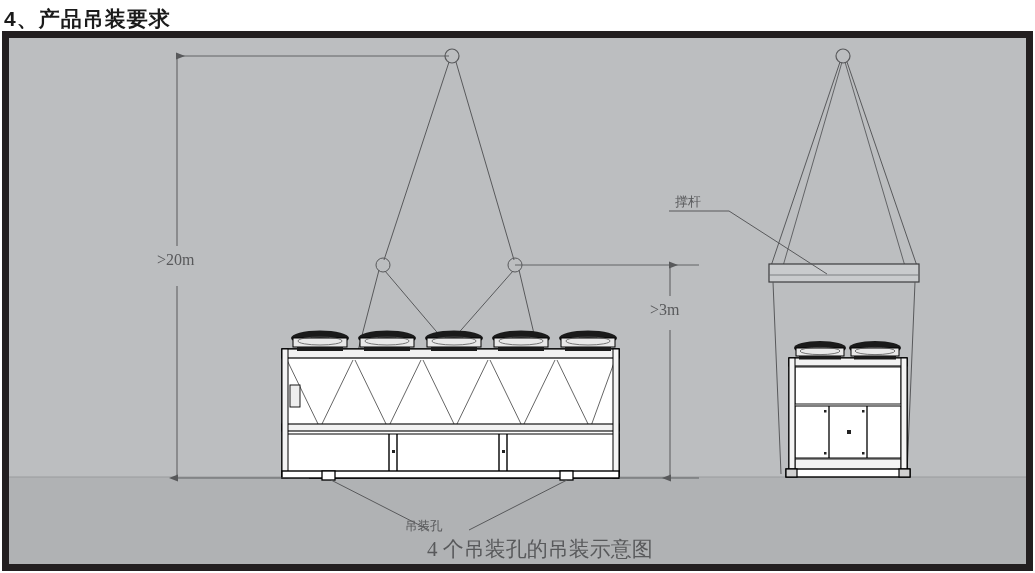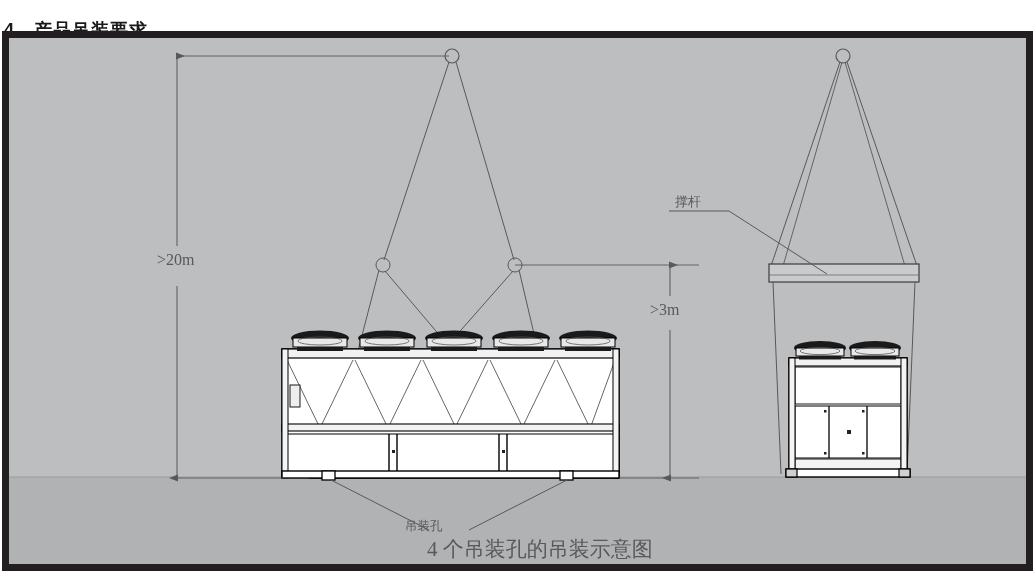--- a/index.html
+++ b/index.html
@@ -6,22 +6,22 @@
   html,body{margin:0;padding:0;background:#ffffff;}
   body{
     width:1035px;height:573px;
     font-family:"Liberation Sans","DejaVu Sans",sans-serif;
     overflow:hidden;
     position:relative;
   }
   #page{position:relative;width:1035px;height:573px;background:#ffffff;}
 
   .section-title{
-    position:absolute;left:4px;top:16px;
-    font-size:18px;font-weight:bold;color:#1a1a1a;
+    position:absolute;left:4px;top:5px;
+    font-size:21px;font-weight:bold;color:#1a1a1a;
     letter-spacing:1px;
     line-height:28px;
     white-space:nowrap;
   }
 
   .figure-frame{
     position:absolute;left:2px;top:31px;
     width:1031px;height:540px;
     background:#bcbec0;
     border:7px solid #231f20;

